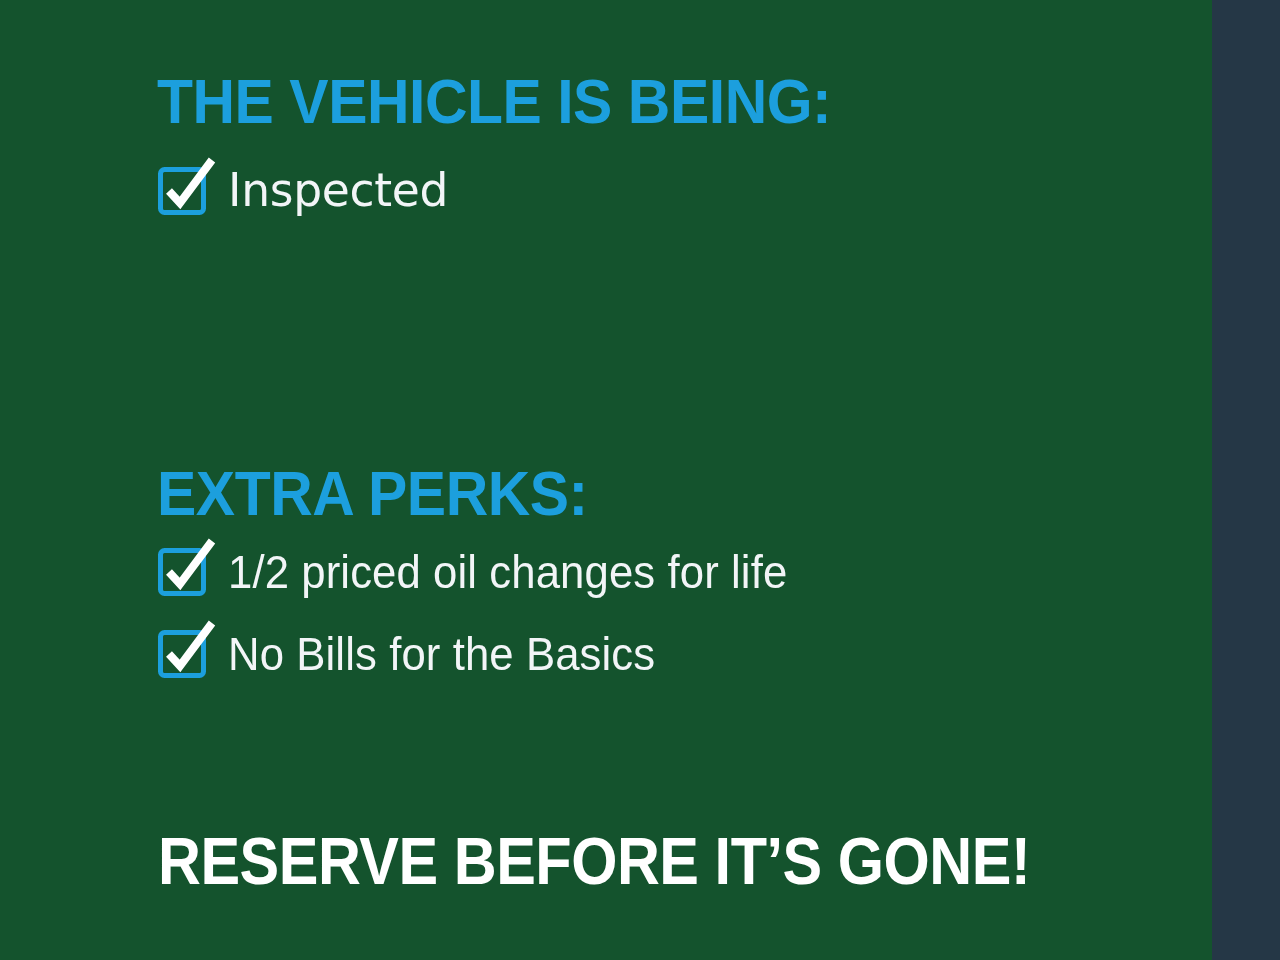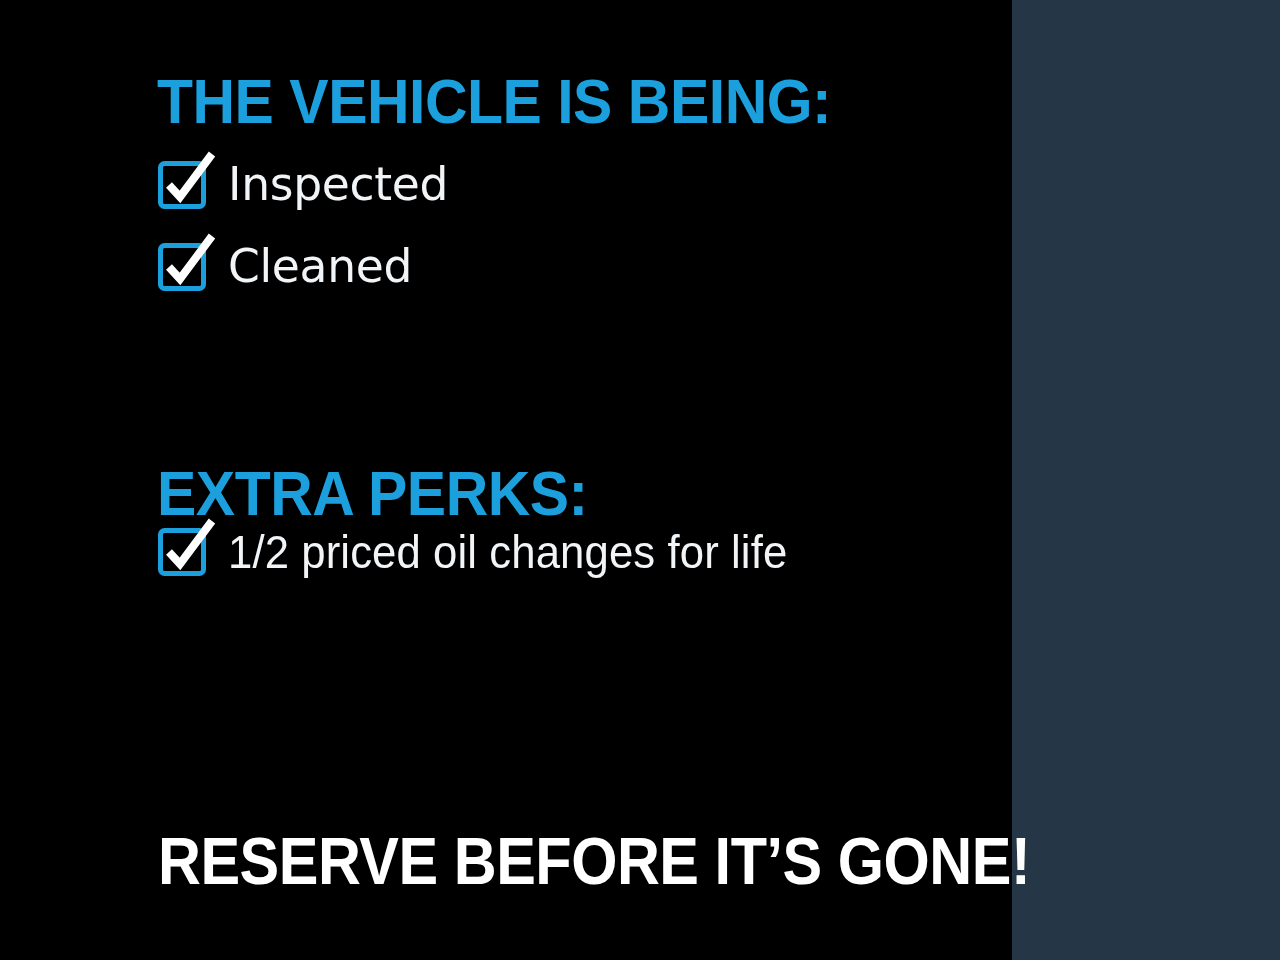--- a/index.html
+++ b/index.html
@@ -10,23 +10,23 @@
     width: 1280px;
     height: 960px;
     background: #253746;
     font-family: "Liberation Sans", sans-serif;
     overflow: hidden;
     -webkit-font-smoothing: antialiased;
   }
 
   #slide {
     position: relative;
-    width: 1012px;
+    width: 1212px;
     height: 960px;
-    background: #000000;
+    background: #14532d;
     box-sizing: border-box;
   }
 
   
   .section-heading {
     position: absolute;
     left: 157px;
     color: #1C9FDD;
     font-family: "Liberation Sans", sans-serif;
     font-weight: 700;
@@ -53,22 +53,22 @@
 
   
   .checklist {
     position: absolute;
     left: 160px;
     margin: 0;
     padding: 0;
     list-style: none;
   }
 
-  #list-vehicle { top: 159px; }
-  #list-perks   { top: 526px; }
+  #list-vehicle { top: 165px; }
+  #list-perks   { top: 546px; }
 
   .check-item {
     position: relative;
     height: 50px;
     margin-bottom: 32px;
     display: flex;
     align-items: center;
   }
   .check-item:last-child { margin-bottom: 0; }
 
@@ -147,45 +147,45 @@
       <span class="checkbox-icon">
         <svg viewBox="0 0 62 58" xmlns="http://www.w3.org/2000/svg">
           <rect x="2.5" y="11.5" width="43" height="43" rx="4" ry="4" fill="none" stroke="#1C9FDD" stroke-width="5"></rect>
           <path d="M11 33 L22 45 L54 2" fill="none" stroke="#FFFFFF" stroke-width="8" stroke-linecap="butt" stroke-linejoin="miter"></path>
         </svg>
       </span>
       <span class="item-label">Inspected</span>
     </li>
 
 
-    <li class="check-item">
-      <span class="checkbox-icon">
-        <svg viewBox="0 0 62 58" xmlns="http://www.w3.org/2000/svg">
-          <rect x="2.5" y="11.5" width="43" height="43" rx="4" ry="4" fill="none" stroke="#1C9FDD" stroke-width="5"></rect>
-          <path d="M11 33 L22 45 L54 2" fill="none" stroke="#FFFFFF" stroke-width="8" stroke-linecap="butt" stroke-linejoin="miter"></path>
-        </svg>
-      </span>
-      <span class="item-label">Cleaned</span>
-    </li>
 
   </ul>
 
   <h1 id="heading-perks" class="section-heading">EXTRA PERKS:</h1>
 
   <ul id="list-perks" class="checklist">
 
     <li class="check-item">
       <span class="checkbox-icon">
         <svg viewBox="0 0 62 58" xmlns="http://www.w3.org/2000/svg">
           <rect x="2.5" y="11.5" width="43" height="43" rx="4" ry="4" fill="none" stroke="#1C9FDD" stroke-width="5"></rect>
           <path d="M11 33 L22 45 L54 2" fill="none" stroke="#FFFFFF" stroke-width="8" stroke-linecap="butt" stroke-linejoin="miter"></path>
         </svg>
       </span>
       <span class="item-label">1/2 priced oil changes for life</span>
     </li>
 
 
+    <li class="check-item">
+      <span class="checkbox-icon">
+        <svg viewBox="0 0 62 58" xmlns="http://www.w3.org/2000/svg">
+          <rect x="2.5" y="11.5" width="43" height="43" rx="4" ry="4" fill="none" stroke="#1C9FDD" stroke-width="5"></rect>
+          <path d="M11 33 L22 45 L54 2" fill="none" stroke="#FFFFFF" stroke-width="8" stroke-linecap="butt" stroke-linejoin="miter"></path>
+        </svg>
+      </span>
+      <span class="item-label">No Bills for the Basics</span>
+    </li>
 
   </ul>
 
   <h2 id="cta-headline">RESERVE BEFORE IT’S GONE!</h2>
 
 </div>
 
 </body></html>

